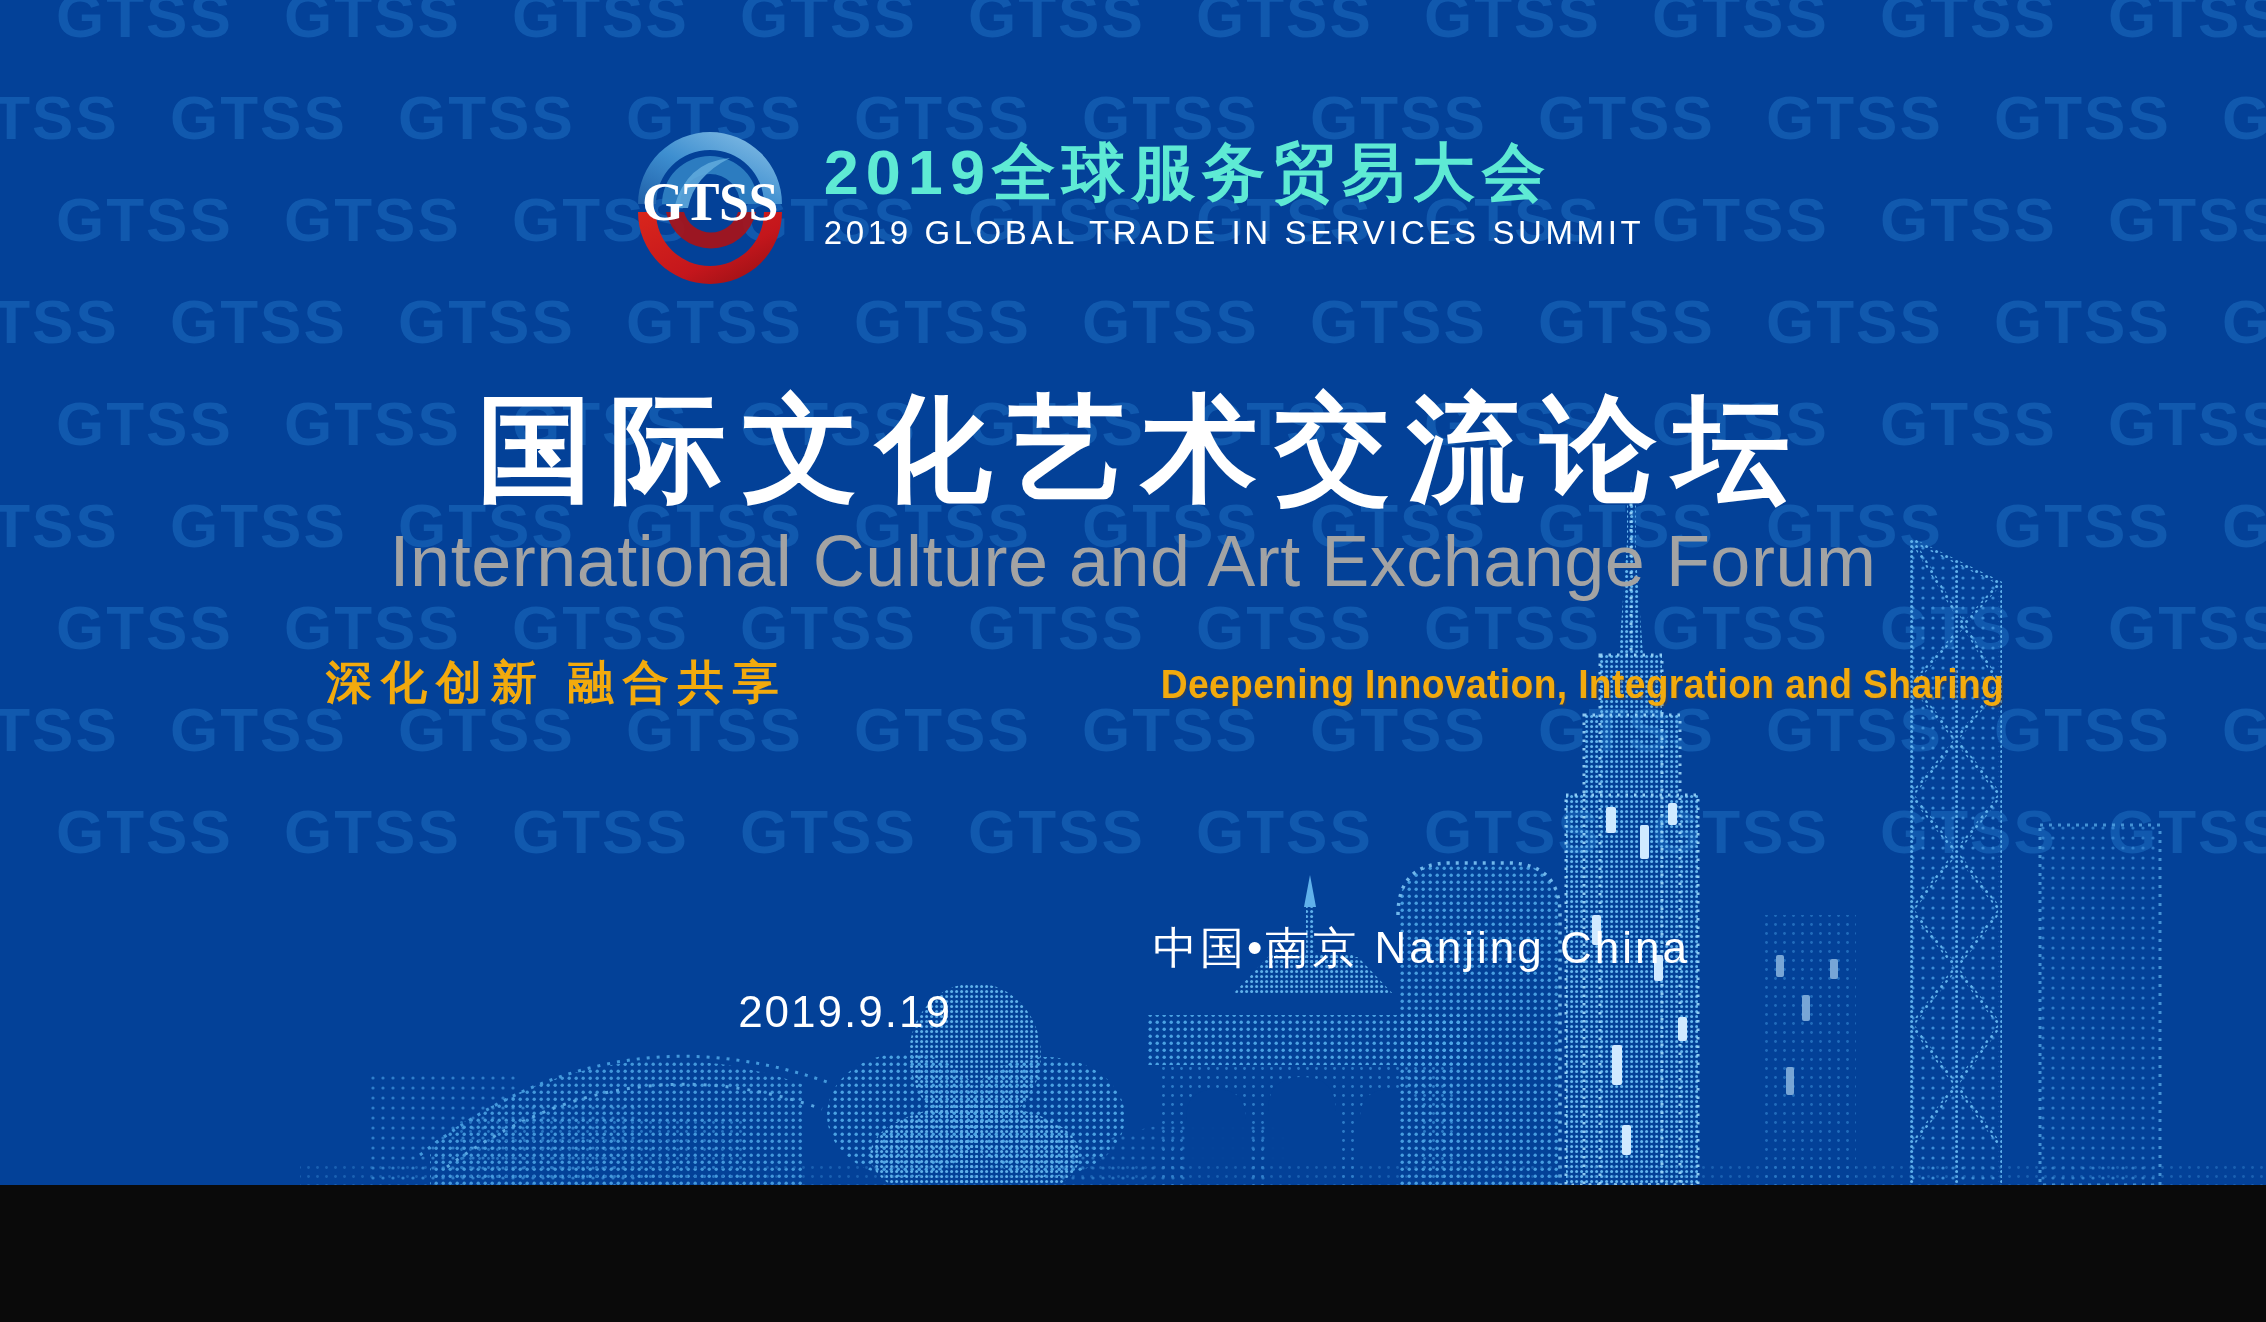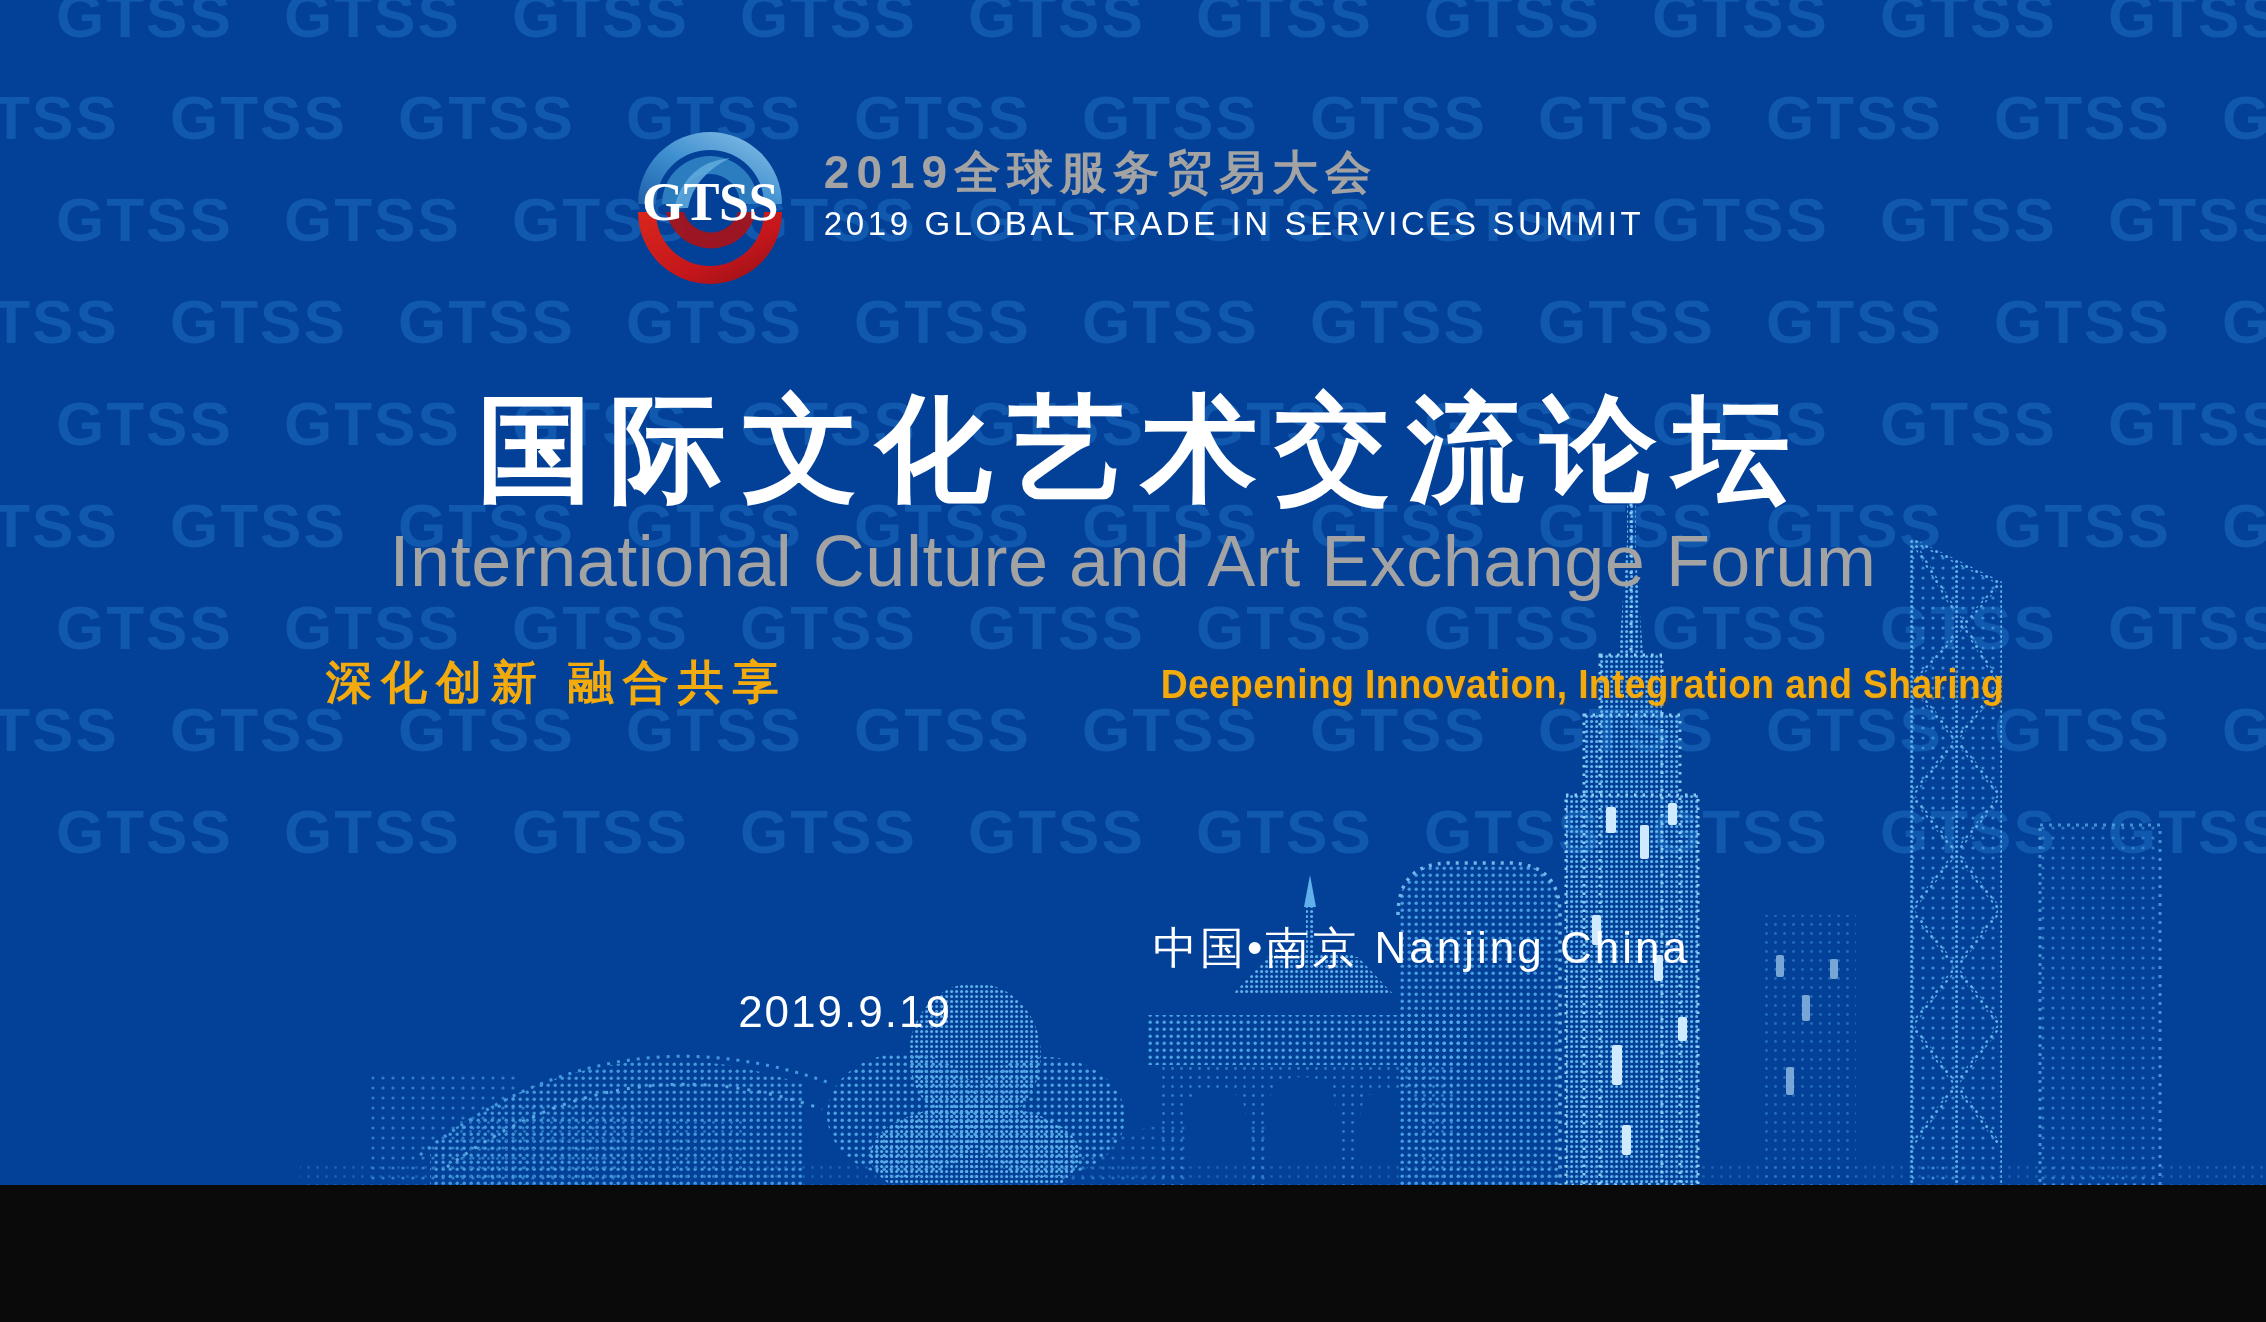--- a/index.html
+++ b/index.html
@@ -55,22 +55,22 @@
   .logo-wrap {
     position:relative;
     width:176px; height:176px;
     flex:0 0 auto;
   }
   .logo-wrap svg { display:block; width:176px; height:176px; }
 
   .masthead-text { flex:0 0 auto; }
 
   #cn-event-name {
-    color:#a3a3a3;
-    font-size:46px;
+    color:#5eead4;
+    font-size:63px;
     font-weight:700;
     letter-spacing:7px;
     line-height:1.08;
     white-space:nowrap;
     font-family:"Liberation Sans","DejaVu Sans",sans-serif;
   }
   #en-event-name {
     color:#ffffff;
     font-size:33px;
     font-weight:400;

